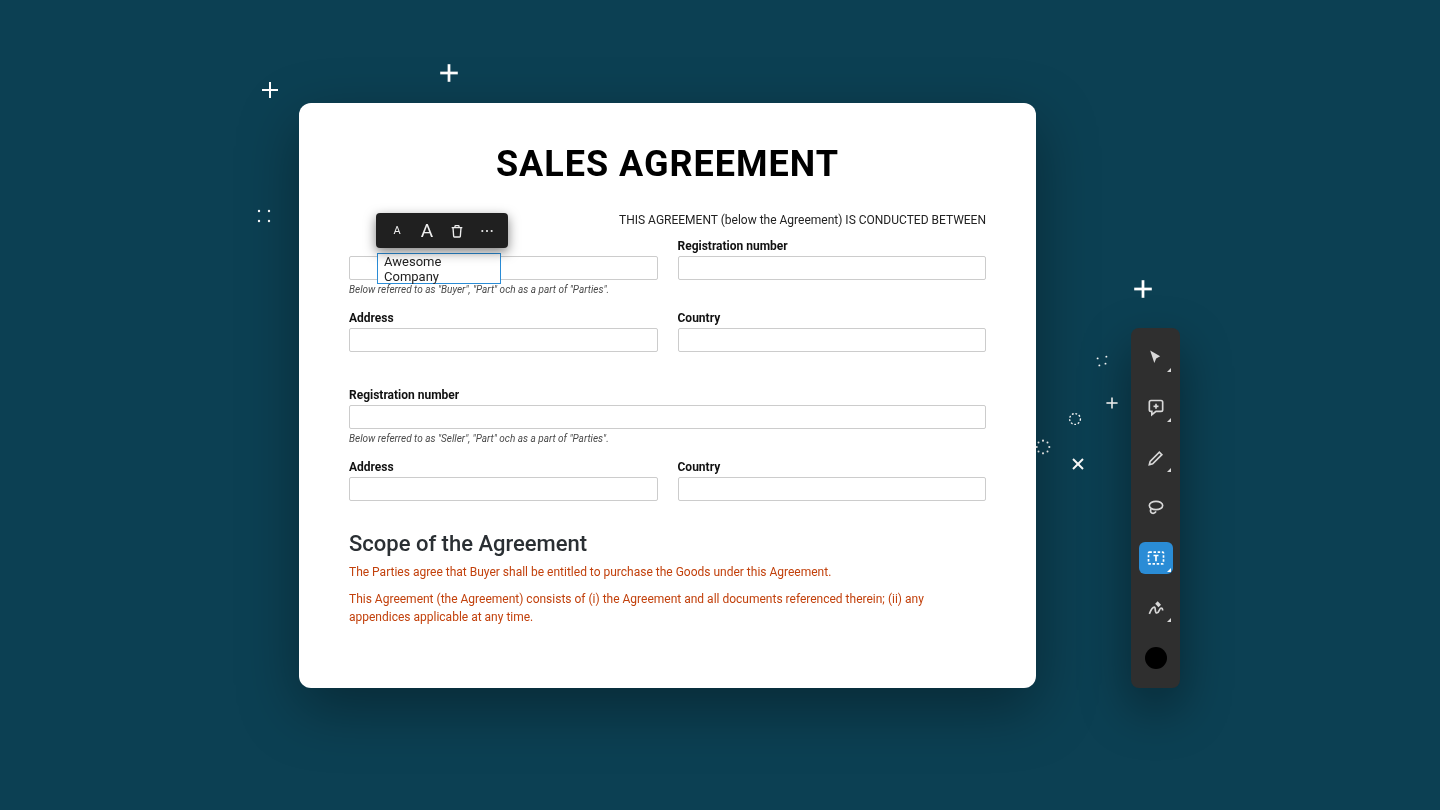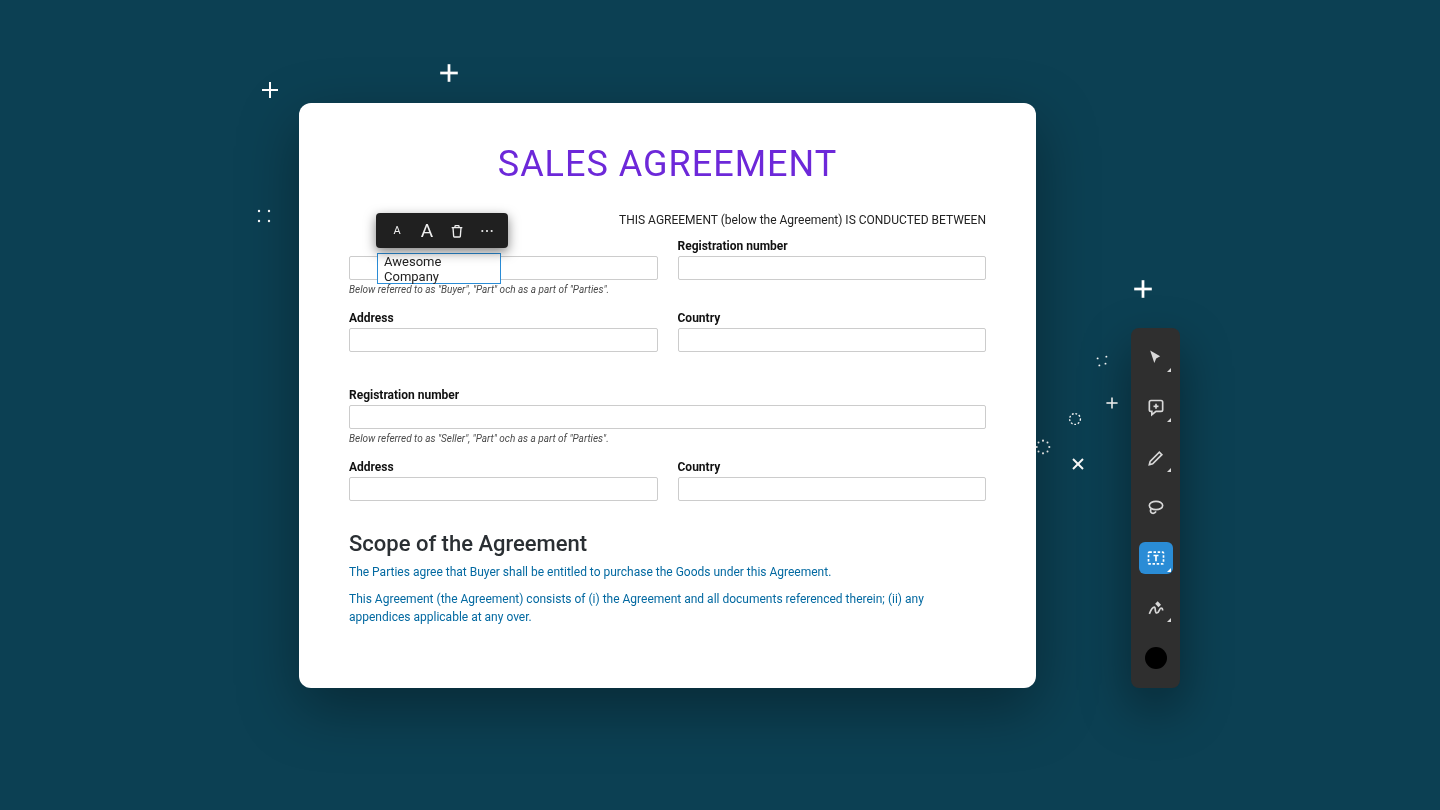--- a/index.html
+++ b/index.html
@@ -31,23 +31,23 @@
     height: 585px;
     background: #fff;
     border-radius: 12px;
     box-shadow: 0 20px 60px rgba(0,0,0,0.35);
     padding: 40px 50px 0 50px;
     overflow: hidden;
   }
   .doc-title {
     text-align: center;
     font-size: 36px;
-    font-weight: 400;
+    font-weight: 700;
     letter-spacing: 1px;
-    color: #6d28d9;
+    color: #000000;
     margin-bottom: 28px;
   }
   .intro-line {
     text-align: right;
     font-size: 12px;
     color: #222;
     margin-bottom: 12px;
     padding-left: 110px; 
   }
   .row {
@@ -80,21 +80,21 @@
   .spacer { height: 16px; }
   .section-h {
     font-size: 22px;
     font-weight: 500;
     color: #2a2f33;
     margin-top: 30px;
     margin-bottom: 8px;
   }
   .para {
     font-size: 12px;
-    color: #0369a1;
+    color: #c2410c;
     line-height: 1.45;
     margin-bottom: 10px;
   }
 
   
   .active-box {
     position: absolute;
     left: 78px;
     top: 150px;
     width: 124px;
@@ -315,21 +315,21 @@
       <div class="field"></div>
     </div>
     <div class="col">
       <span class="field-label">Country</span>
       <div class="field"></div>
     </div>
   </div>
 
   <h2 class="section-h">Scope of the Agreement</h2>
   <p class="para">The Parties agree that Buyer shall be entitled to purchase the Goods under this Agreement.</p>
-  <p class="para">This Agreement (the Agreement) consists of (i) the Agreement and all documents referenced therein; (ii) any appendices applicable at any over.</p>
+  <p class="para">This Agreement (the Agreement) consists of (i) the Agreement and all documents referenced therein; (ii) any appendices applicable at any time.</p>
 
   <div class="active-box">
     <span>Awesome Company</span>
   </div>
 
   <div class="mini-toolbar">
     <div class="mini-btn small">A</div>
     <div class="mini-btn" style="font-size:19px">A</div>
     <div class="mini-btn">
       <svg viewBox="0 0 24 24" fill="none" stroke="currentColor" stroke-width="2">

